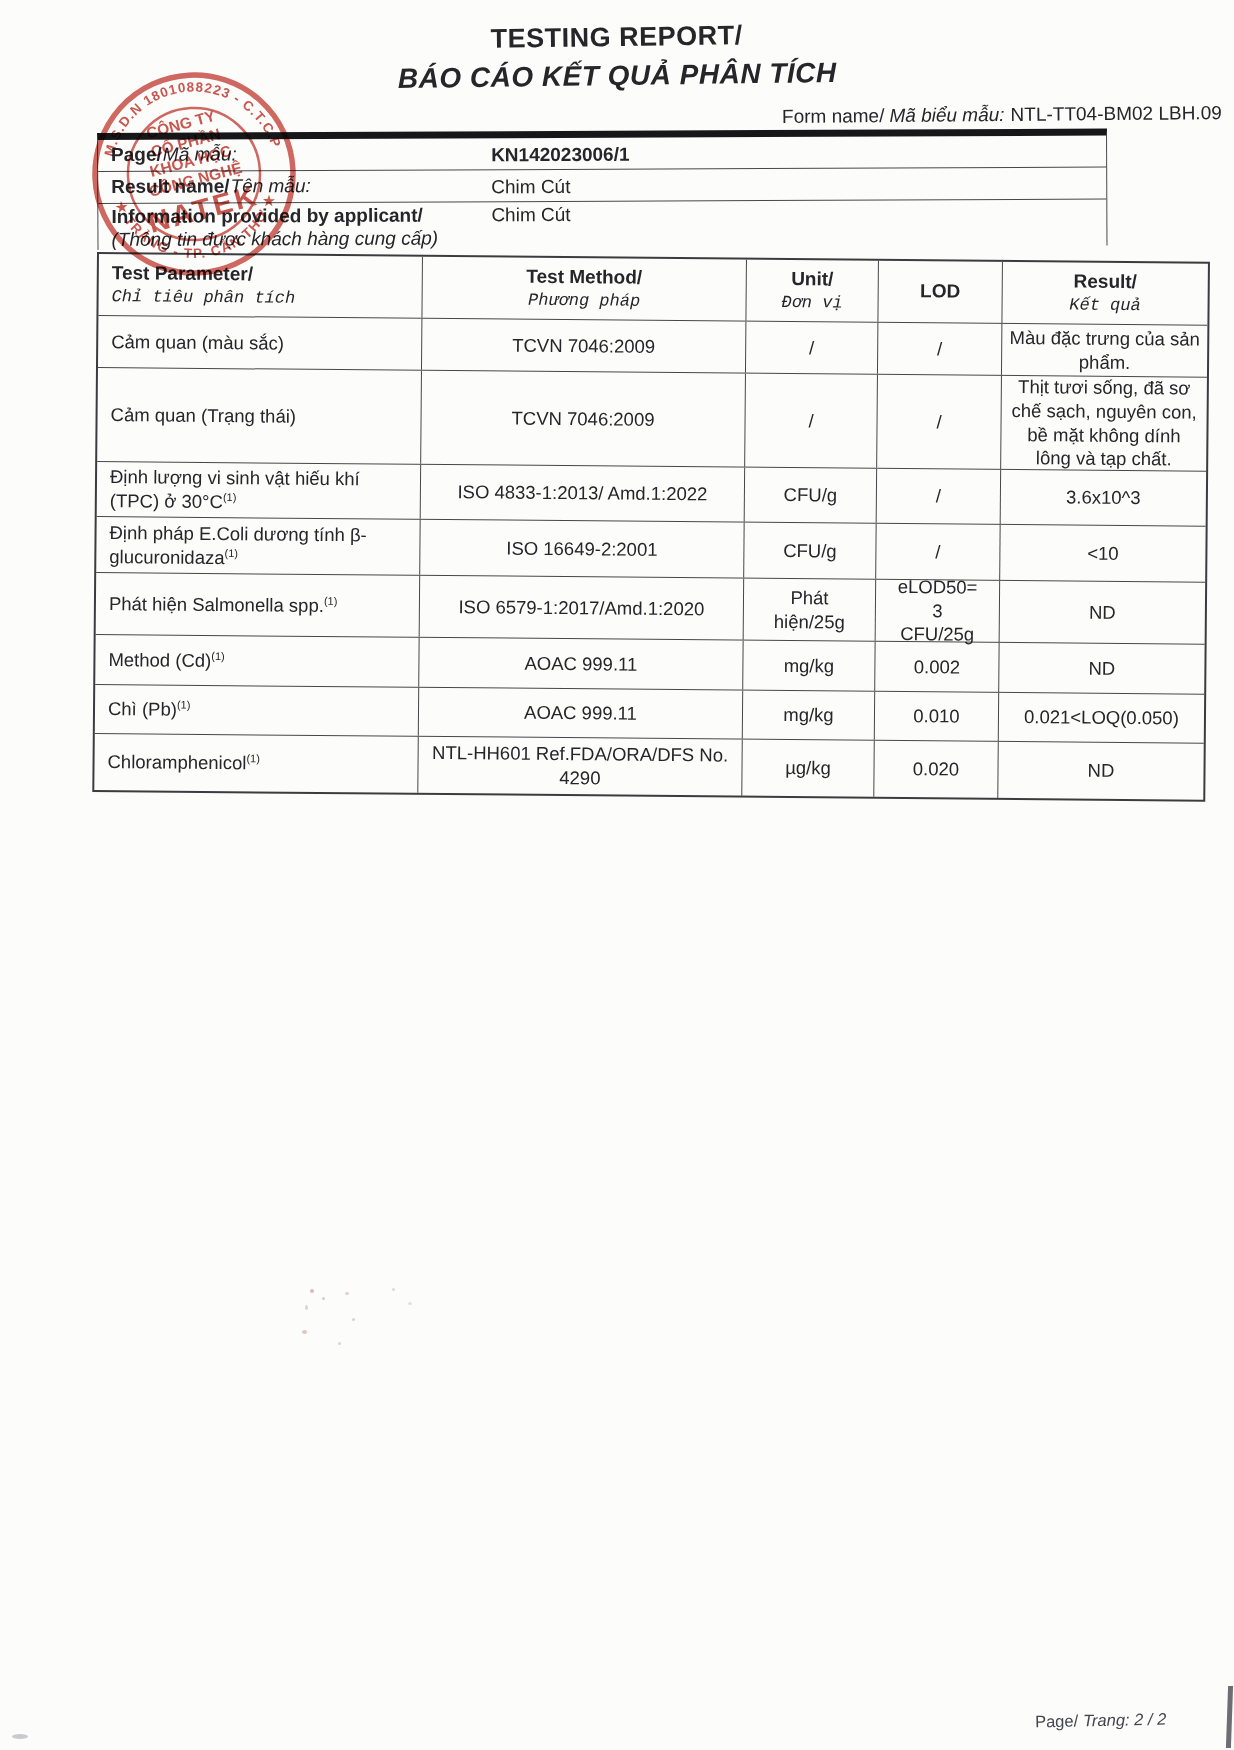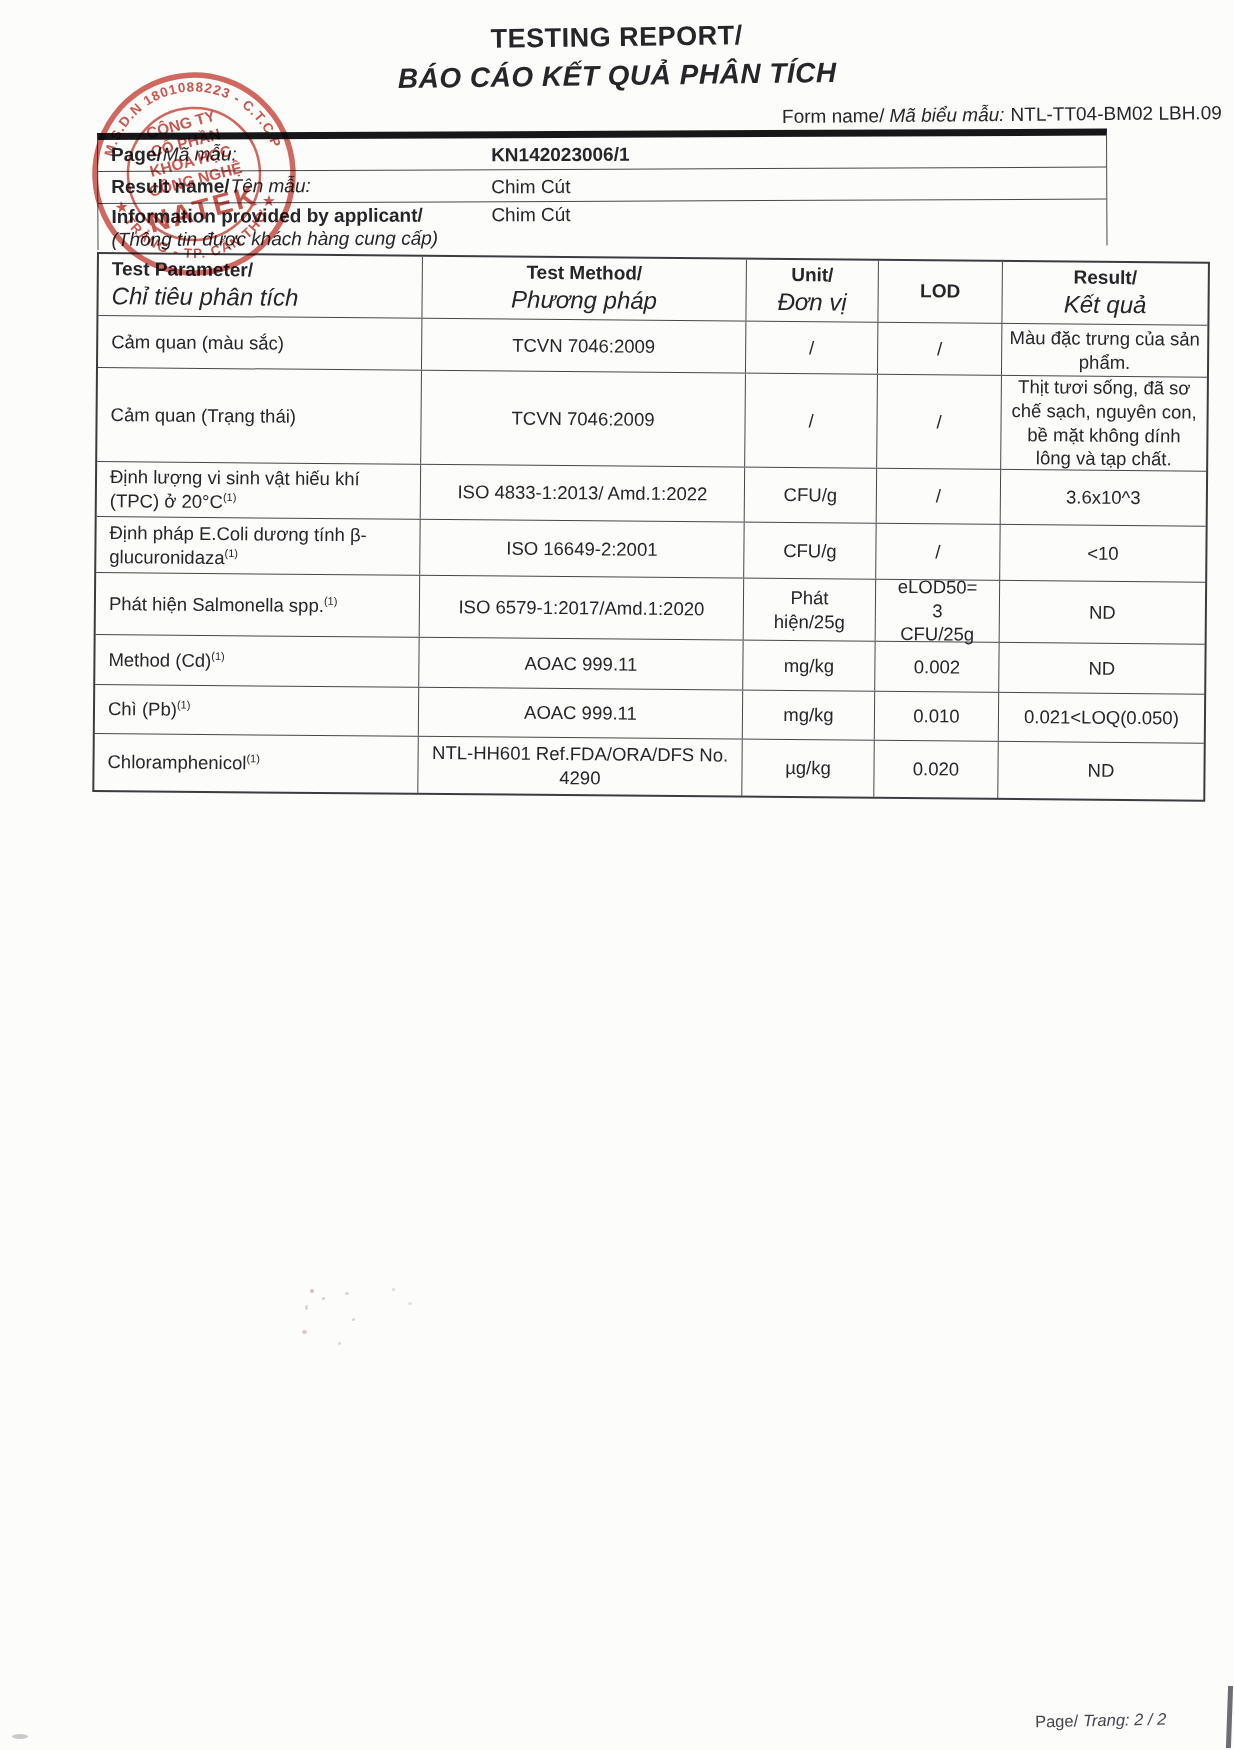--- a/index.html
+++ b/index.html
@@ -77,21 +77,21 @@
     padding: 3px 7px;
   }
   .td:last-child { border-right: none; }
   .c1 { flex: 0 0 324px; align-items: flex-start; text-align: left; padding-left: 13px; display: block; display: flex; justify-content: center; }
   .c1 .param-line { width: 100%; }
   .c2 { flex: 0 0 324px; }
   .c3 { flex: 0 0 132px; white-space: pre-line; }
   .c4 { flex: 0 0 124px; white-space: pre-line; }
   .c5 { flex: 1 1 auto; }
   .th .en { font-weight: bold; font-size: 19px; }
-  .th .vi { font-style: italic; font-size: 24px; }
+  .th .vi { font-style: italic; font-size: 17px; font-family: Liberation Mono, monospace; }
   sup.fnote { font-size: 11px; vertical-align: super; line-height: 0; }
 
   
   .stamp {
     position: absolute;
     left: 84px; top: 64px;
     width: 220px; height: 220px;
     mix-blend-mode: multiply;
     opacity: 0.85;
     transform: rotate(-3deg);
@@ -196,21 +196,21 @@
           <span class="param-line"><span>Cảm quan (Trạng thái)</span><sup class="fnote"></sup></span>
         </div>
       <div class="td c2">TCVN 7046:2009</div>
       <div class="td c3">/</div>
       <div class="td c4">/</div>
       <div class="td c5">Thịt tươi sống, đã sơ chế sạch, nguyên con, bề mặt không dính lông và tạp chất.</div>
     </div>
 
     <div class="tr" style="height:55px">
       <div class="td c1">
-          <span class="param-line"><span>Định lượng vi sinh vật hiếu khí (TPC) ở 20°C</span><sup class="fnote">(1)</sup></span>
+          <span class="param-line"><span>Định lượng vi sinh vật hiếu khí (TPC) ở 30°C</span><sup class="fnote">(1)</sup></span>
         </div>
       <div class="td c2">ISO 4833-1:2013/ Amd.1:2022</div>
       <div class="td c3">CFU/g</div>
       <div class="td c4">/</div>
       <div class="td c5">3.6x10^3</div>
     </div>
 
     <div class="tr" style="height:56px">
       <div class="td c1">
           <span class="param-line"><span>Định pháp E.Coli dương tính β-glucuronidaza</span><sup class="fnote">(1)</sup></span>

